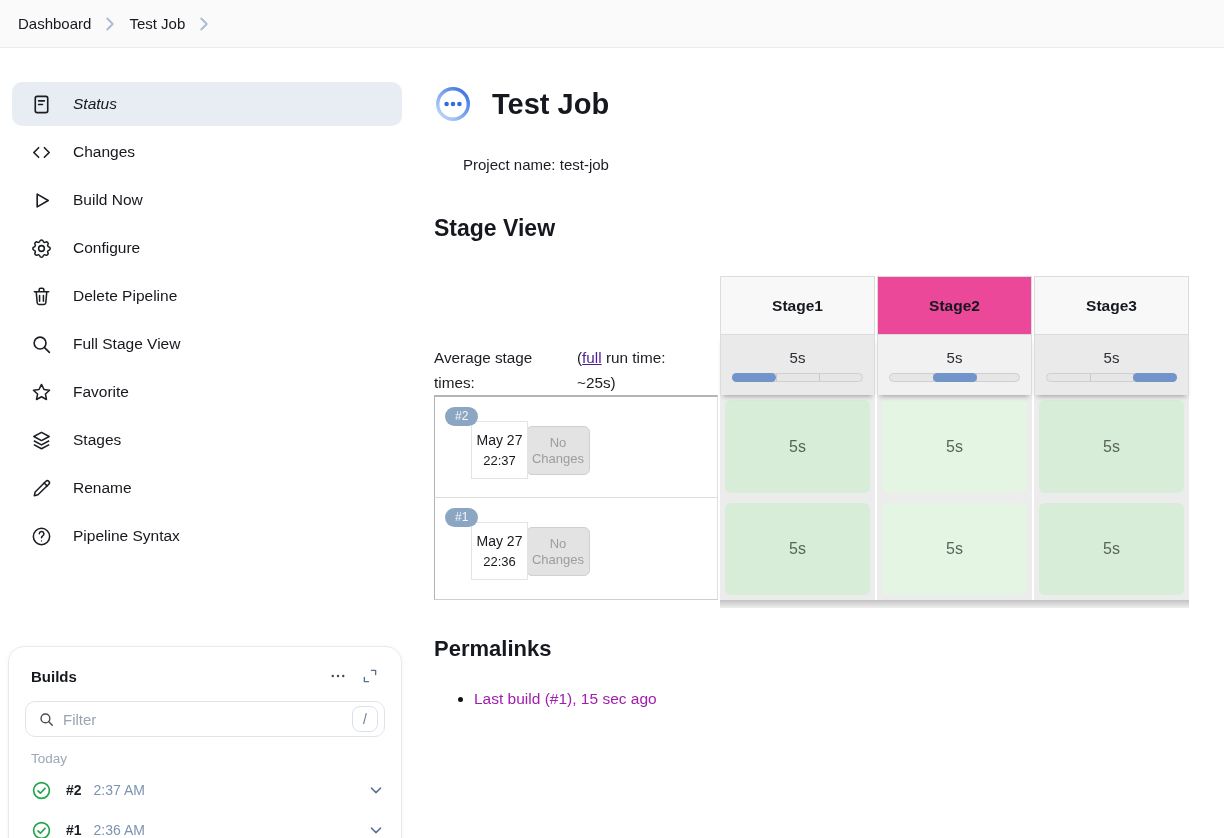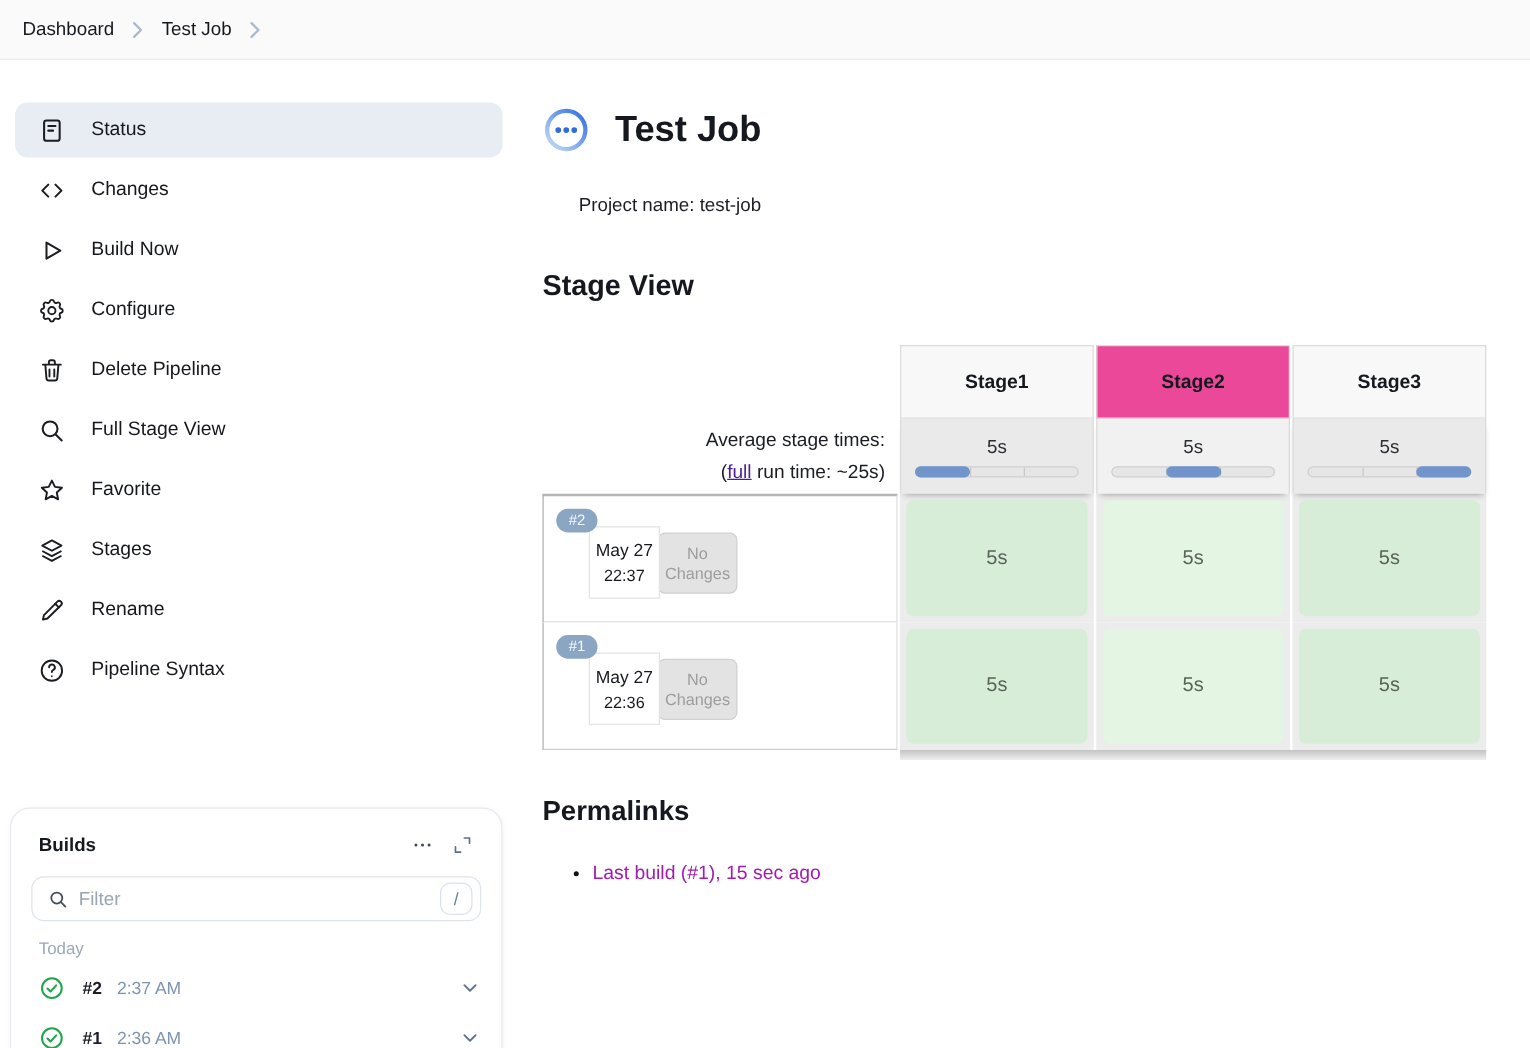--- a/index.html
+++ b/index.html
@@ -10,21 +10,21 @@
   .topbar { position:absolute; left:0; top:0; width:1224px; height:48px;
     background:#fafafa; border-bottom:1px solid #ececec; display:flex; align-items:center; padding:0 18px; }
   .crumb { font-size:15px; color:#15181e; text-decoration:none; cursor:pointer; }
   .crumb-sep { width:22px; height:22px; color:#a9bace; margin:0 8px; flex:0 0 auto; }
 
   
   .sidebar { position:absolute; left:0; top:48px; width:420px; }
   .nav { padding:34px 18px 0 12px; }
   .nav-item { display:flex; align-items:center; gap:20px; height:44px; margin-bottom:4px;
     border-radius:10px; padding:0 12px 0 18px; cursor:pointer; color:#16181d; }
-  .nav-item.active { background:#e8edf3; }
+  .nav-item.active { background:#e8edf3;font-style:italic; }
   .nav-item .ic { width:23px; height:23px; color:#1b1d21; flex:0 0 auto; }
   .nav-item .lbl { font-size:15.5px; }
 
   
   .builds-card { position:absolute; left:8px; top:598px; width:394px; height:232px;
     background:#fff; border:1px solid #e7ebf0; border-radius:16px; box-shadow:0 1px 4px rgba(20,30,50,.05); }
   .bc-head { display:flex; align-items:center; padding:16px 18px 10px 22px; }
   .bc-title { font-size:15px; font-weight:700; color:#15181e; flex:1; }
   .bc-btn { width:26px; height:26px; border:none; background:transparent; color:#3c4654;
     display:flex; align-items:center; justify-content:center; cursor:pointer; border-radius:6px; }
@@ -54,21 +54,21 @@
   .h2.stage { margin-top:42px; font-size:23px; }
 
   
   .stage-table { margin-top:34px; display:grid;
     grid-template-columns:284px 155px 155px 155px; column-gap:2px;
     grid-template-rows:59px 60px 103px 102px 8px; }
   .corner { background:#fff; }
   .sh-cell { border:1px solid #dcdcdc; background:#f8f8f8; display:flex; align-items:center;
     justify-content:center; font-size:15.5px; font-weight:700; color:#15181e; }
   .sh-cell.alt { background:#ec4899; }
-  .avg-label { display:flex; flex-direction:column; justify-content:center; align-items:flex-end;
+  .avg-label { display:flex; flex-direction:row; justify-content:center; align-items:flex-end;
     padding-right:10px; font-size:15.3px; color:#1b1d22; line-height:25px; }
   .avg-label a { color:#4c1d95; text-decoration:underline; cursor:pointer; }
   .avg-cell { background:#eaeaea; border-left:1px solid #dcdcdc; border-right:1px solid #dcdcdc;
     display:flex; flex-direction:column; align-items:center; justify-content:center;
     box-shadow:0 4px 5px -3px rgba(0,0,0,.35); position:relative; z-index:2; }
   .avg-cell.alt { background:#f1f1f1; }
   .avg-time { font-size:15px; color:#2a2d33; margin-bottom:7px; }
   .avg-bar { width:86%; height:9px; background:#e6e6e6; border:1px solid #cfcfcf; border-radius:5px; position:relative; }
   .avg-bar .div1,.avg-bar .div2 { position:absolute; top:0; bottom:0; width:1px; background:#c9c9c9; }
   .avg-bar .div1 { left:33.3%; } .avg-bar .div2 { left:66.6%; }

